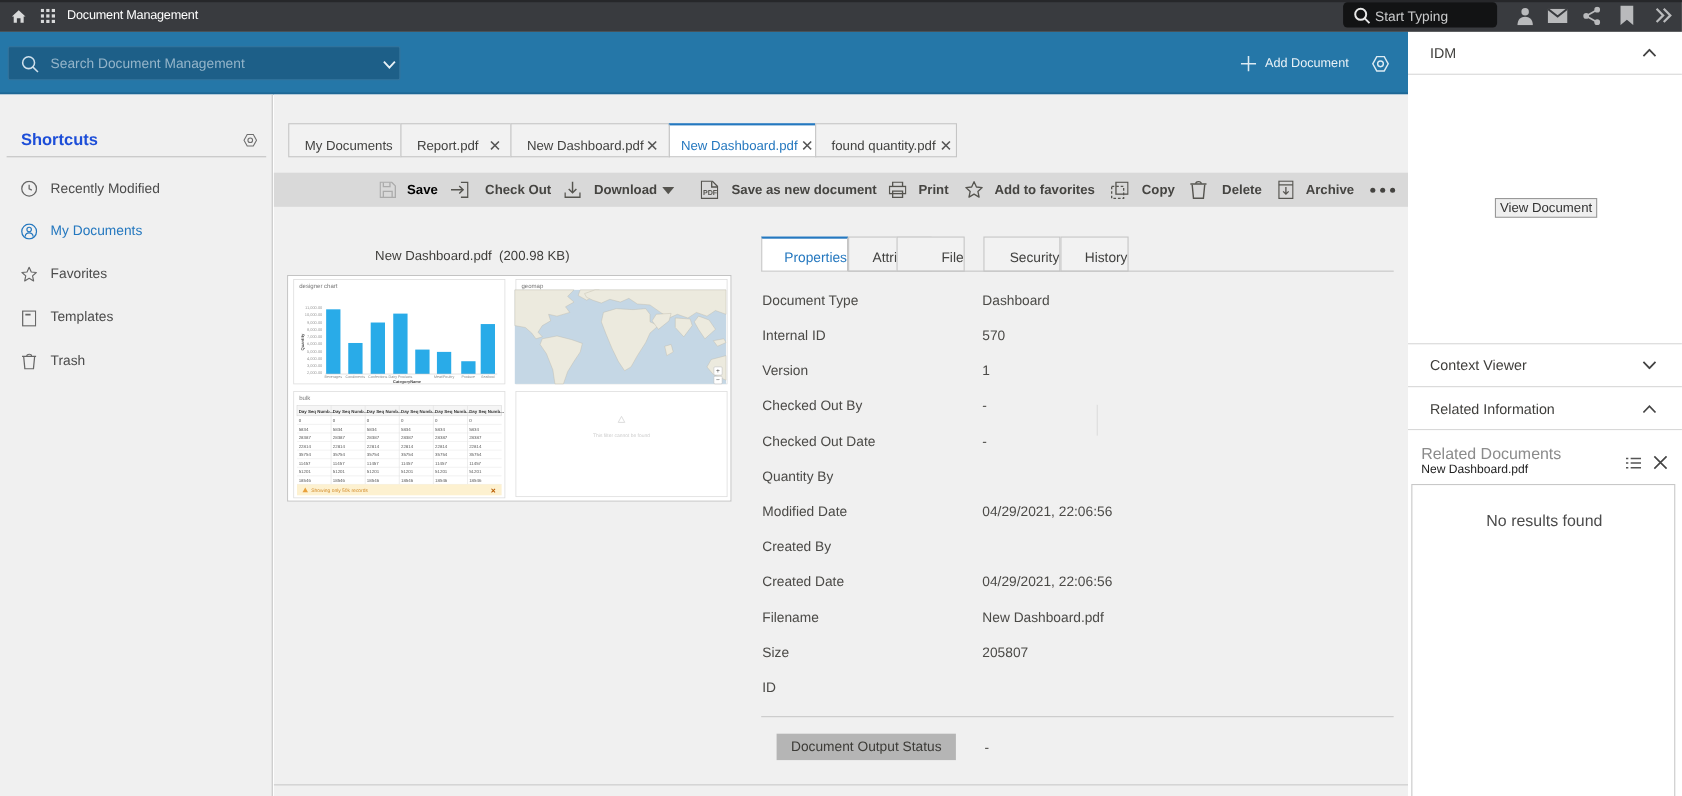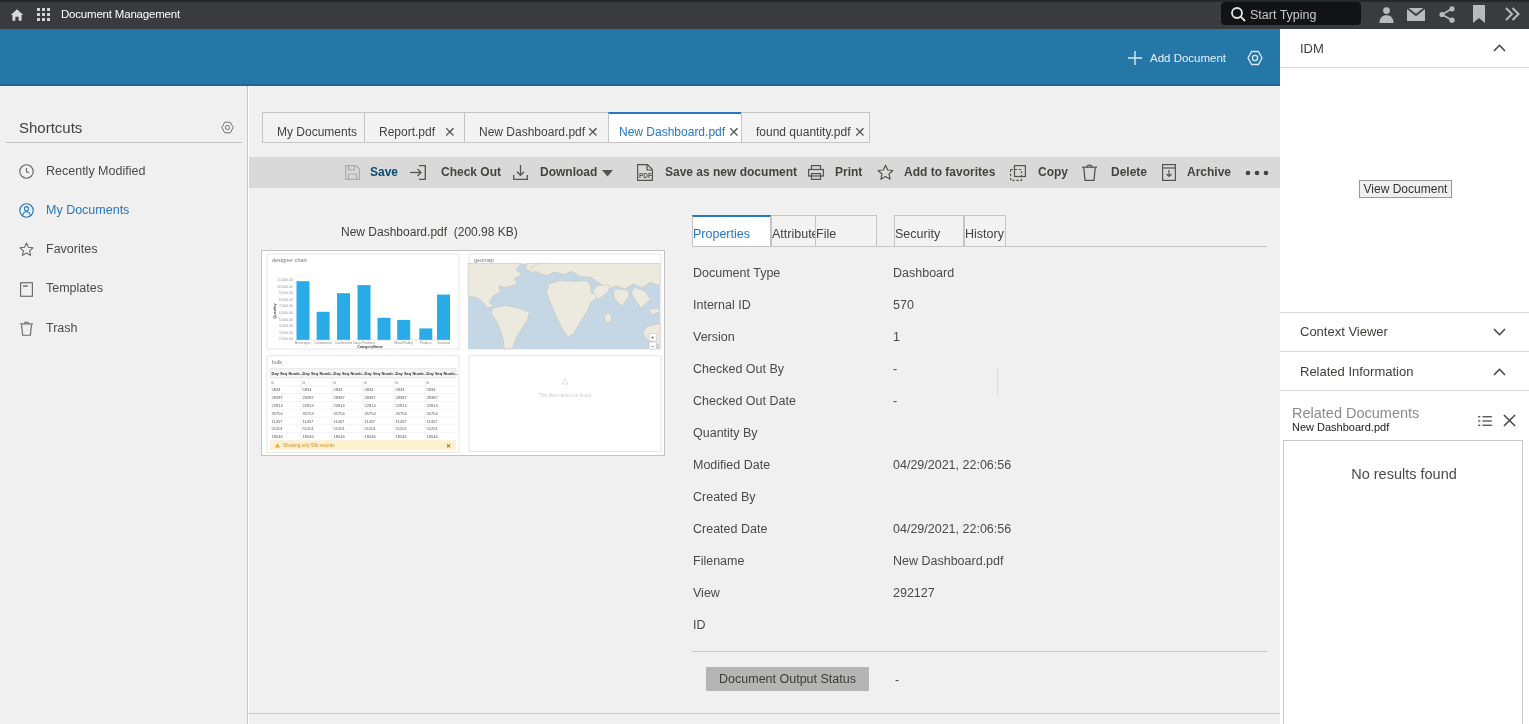--- a/index.html
+++ b/index.html
@@ -12,40 +12,40 @@
 #topbar .title{position:absolute;left:61px;top:8px;font-size:11.5px;color:#fff;letter-spacing:-.2px}
 #qsearch{position:absolute;left:1221px;top:2px;width:140px;height:23px;background:#121314;border-radius:4px}
 #qsearch span{position:absolute;left:29px;top:6px;font-size:12.5px;color:#c9cacb}
 
 #bluebar{left:0;top:29px;width:1280px;height:57px;background:#2577a8;border-bottom:2px solid #1e6795}
 #bsearch{position:absolute;left:7px;top:13px;width:357px;height:31px;background:#1d5f88;border:1px solid #35749c;border-radius:2px}
 #bsearch span{position:absolute;left:38px;top:8px;font-size:12.5px;color:#93b4c9}
 #addDoc{position:absolute;left:1150px;top:23px;font-size:11.5px;color:#e9f2f7}
 
 #leftbar{left:0;top:86px;width:248px;height:638px;background:#f0f0f0;border-right:1px solid #c6c6c6}
-#leftbar h2{position:absolute;left:19px;top:33px;font-size:15px;font-weight:400;color:#404040}
+#leftbar h2{position:absolute;left:19px;top:33px;font-size:15px;font-weight:700;color:#1d4ed8}
 #leftbar .div{position:absolute;left:6px;top:56px;width:236px;height:1px;background:#c2c2c2}
 .snav{position:absolute;left:46px;font-size:12.5px;color:#4b4b4b;white-space:nowrap}
 .snav.blue{color:#2578bf}
 
 #main{left:249px;top:86px;width:1031px;height:638px;background:#f0f0f0}
 
 .dtab{position:absolute;top:112px;height:31px;border:1px solid #c5c5c5;background:#f2f2f2;font-size:12px;color:#424240;line-height:39px;text-align:left;white-space:nowrap;overflow:hidden}
 .dtab .lbl{padding-left:14px}
 .dtab.active{background:#fff;border-top:2px solid #2578bf;color:#2578bf;line-height:37px}
 .dtab .x{position:absolute;top:0;font-size:14px;color:#555}
 
 #toolbar{left:249px;top:157px;width:1031px;height:31px;background:#d9d9d9}
 .titem{position:absolute;top:0;height:31px;font-size:12px;font-weight:700;color:#454441;line-height:31px;white-space:nowrap}
-.titem.dis{color:#0c4a6e}
+.titem.dis{color:#000000}
 
 #pvtitle{left:341px;top:225px;font-size:12px;color:#3f3e3b}
 #pvbox{left:261px;top:250px;width:404px;height:206px;background:#fff;border:1px solid #c3c3c3}
 
-.ptab{position:absolute;top:215px;height:32px;border:1px solid #c5c5c5;background:#f2f2f2;font-size:12.5px;color:#424240;line-height:37px;text-align:left}
+.ptab{position:absolute;top:215px;height:32px;border:1px solid #c5c5c5;background:#f2f2f2;font-size:12.5px;color:#424240;line-height:37px;text-align:right}
 .ptab.active{background:#fff;border-top:2px solid #2578bf;color:#2578bf;line-height:34px;border-bottom:1px solid #fff}
 #ptabline{left:692px;top:246px;width:575px;height:1px;background:#c5c5c5}
 .prow{position:absolute;font-size:12.5px;color:#4b4a47}
 .pval{position:absolute;font-size:12.5px;color:#4b4a47}
 #pdiv{left:692px;top:651px;width:575px;height:1px;background:#c9c9c9}
 #dosbtn{left:706px;top:667px;width:163px;height:24px;background:#b5b5b5;font-size:12.5px;color:#3c3b37;text-align:center;line-height:24px}
 #botline{left:249px;top:713px;width:1031px;height:1px;background:#c9c9c9}
 
 #rightbar{left:1280px;top:29px;width:249px;height:716px;background:#fff}
 .rhead{position:absolute;left:20px;font-size:13px;color:#3f3e3b}
@@ -112,20 +112,30 @@
 
   <svg class="abs" style="left:1504px;top:7px" width="16" height="14" viewBox="0 0 16 14">
       <g fill="none" stroke="#b9babc" stroke-width="2">
         <path d="M2 1 L8 7 L2 13"></path>
         <path d="M8.5 1 L14.5 7 L8.5 13"></path>
       </g>
     </svg>
 </div>
 
 <div class="abs" id="bluebar">
+  <div id="bsearch">
+    <svg class="abs" style="left:11px;top:7px" width="17" height="17" viewBox="0 0 17 17">
+        <circle cx="7" cy="7" r="5.4" fill="none" stroke="#cfe0ec" stroke-width="1.4"></circle>
+        <line x1="11" y1="11" x2="15.5" y2="15.5" stroke="#cfe0ec" stroke-width="1.4"></line>
+      </svg>
+    <span>Search Document Management</span>
+    <svg class="abs" style="left:340px;top:12px" width="12" height="8" viewBox="0 0 12 8">
+        <path d="M1 1 L6 6.4 L11 1" fill="none" stroke="#e8f1f6" stroke-width="1.7"></path>
+      </svg>
+  </div>
   <svg class="abs" style="left:1128px;top:22px" width="14" height="14" viewBox="0 0 14 14">
       <path d="M7 0 V14 M0 7 H14" stroke="#dcebf3" stroke-width="1.4"></path>
     </svg>
   <span id="addDoc">Add Document</span>
   <svg class="abs" style="left:1247px;top:21px" width="16" height="16" viewBox="0 0 16 16">
       <path d="M4.6 1.5 H11.4 L15 8 L11.4 14.5 H4.6 L1 8 Z" fill="none" stroke="#dcebf3" stroke-width="1.3"></path>
       <circle cx="8" cy="8" r="2.6" fill="none" stroke="#dcebf3" stroke-width="1.3"></circle>
     </svg>
 </div>
 
@@ -390,43 +400,43 @@
 <text x="189" y="197" font-size="6" font-weight="bold" fill="#b95c00" text-anchor="end">✕</text>
 <path d="M300 133 L303 127.5 L306 133 Z" fill="none" stroke="#d8d8d8" stroke-width="0.8"></path>
 <text x="303" y="146" font-size="4.5" fill="#ccc" text-anchor="middle">This filter cannot be found</text>
 </svg>
   </div>
 
 <div class="ptab active" style="left:692px;width:79px">Properties</div>
 <div class="ptab" style="left:771px;width:76px">Attributes</div>
 <div class="ptab" style="left:815px;width:62px">File</div>
 <div class="ptab" style="left:894px;width:70px">Security</div>
-<div class="ptab" style="left:964px;width:42px">History</div>
+<div class="ptab" style="left:964px;width:62px">History</div>
 <div class="abs" id="ptabline"></div>
 
 <span class="prow" style="left:693px;top:266px">Document Type</span>
 <span class="pval" style="left:893px;top:266px">Dashboard</span>
 <span class="prow" style="left:693px;top:298px">Internal ID</span>
 <span class="pval" style="left:893px;top:298px">570</span>
 <span class="prow" style="left:693px;top:330px">Version</span>
 <span class="pval" style="left:893px;top:330px">1</span>
 <span class="prow" style="left:693px;top:362px">Checked Out By</span>
 <span class="pval" style="left:893px;top:362px">-</span>
 <span class="prow" style="left:693px;top:394px">Checked Out Date</span>
 <span class="pval" style="left:893px;top:394px">-</span>
 <span class="prow" style="left:693px;top:426px">Quantity By</span>
 <span class="prow" style="left:693px;top:458px">Modified Date</span>
 <span class="pval" style="left:893px;top:458px">04/29/2021, 22:06:56</span>
 <span class="prow" style="left:693px;top:490px">Created By</span>
 <span class="prow" style="left:693px;top:522px">Created Date</span>
 <span class="pval" style="left:893px;top:522px">04/29/2021, 22:06:56</span>
 <span class="prow" style="left:693px;top:554px">Filename</span>
 <span class="pval" style="left:893px;top:554px">New Dashboard.pdf</span>
-<span class="prow" style="left:693px;top:586px">View</span>
-<span class="pval" style="left:893px;top:586px">292127</span>
+<span class="prow" style="left:693px;top:586px">Size</span>
+<span class="pval" style="left:893px;top:586px">205807</span>
 <span class="prow" style="left:693px;top:618px">ID</span>
 <div class="abs" id="pdiv"></div>
 <div class="abs" id="dosbtn">Document Output Status</div>
 <span class="pval" style="left:895px;top:673px">-</span>
 <div class="abs" id="botline"></div>
 <div class="abs" style="left:997px;top:368px;width:1px;height:28px;background:#dcdcdc"></div>
 
 <div class="abs" id="rightbar">
   <span class="rhead" style="top:12px">IDM</span>
   <svg class="abs" style="left:213px;top:15px" width="13" height="8" viewBox="0 0 13 8">

